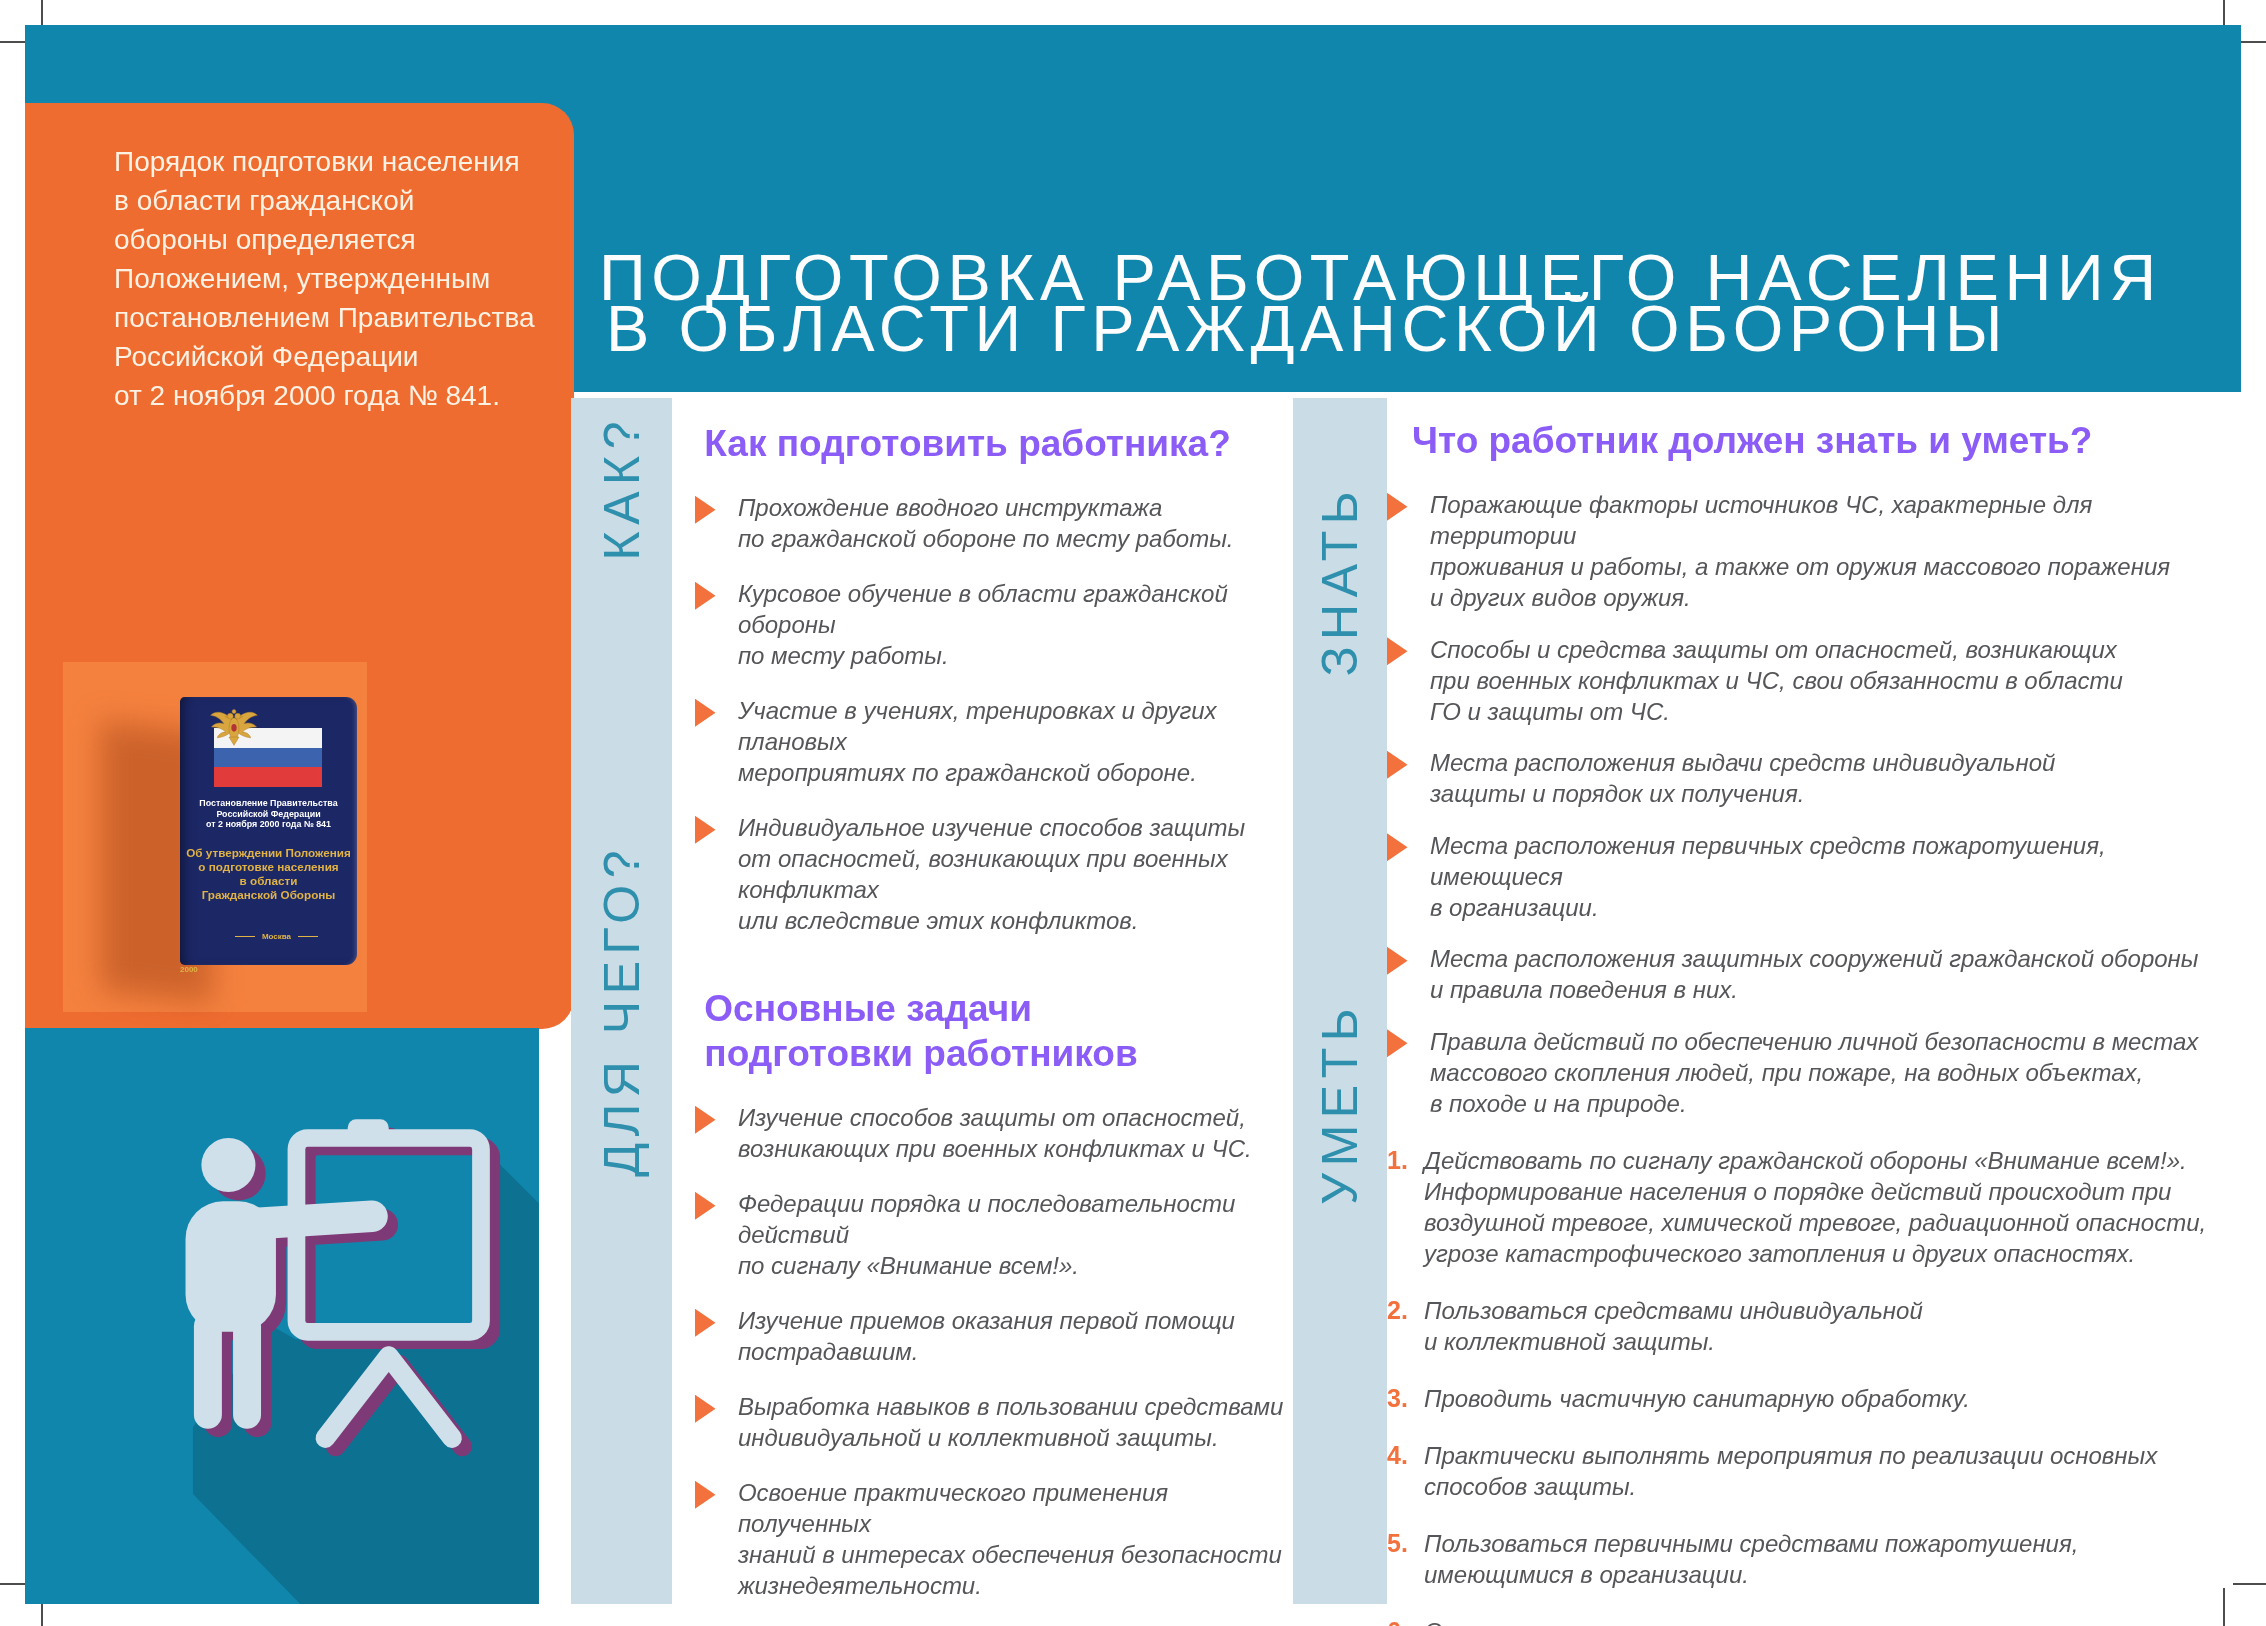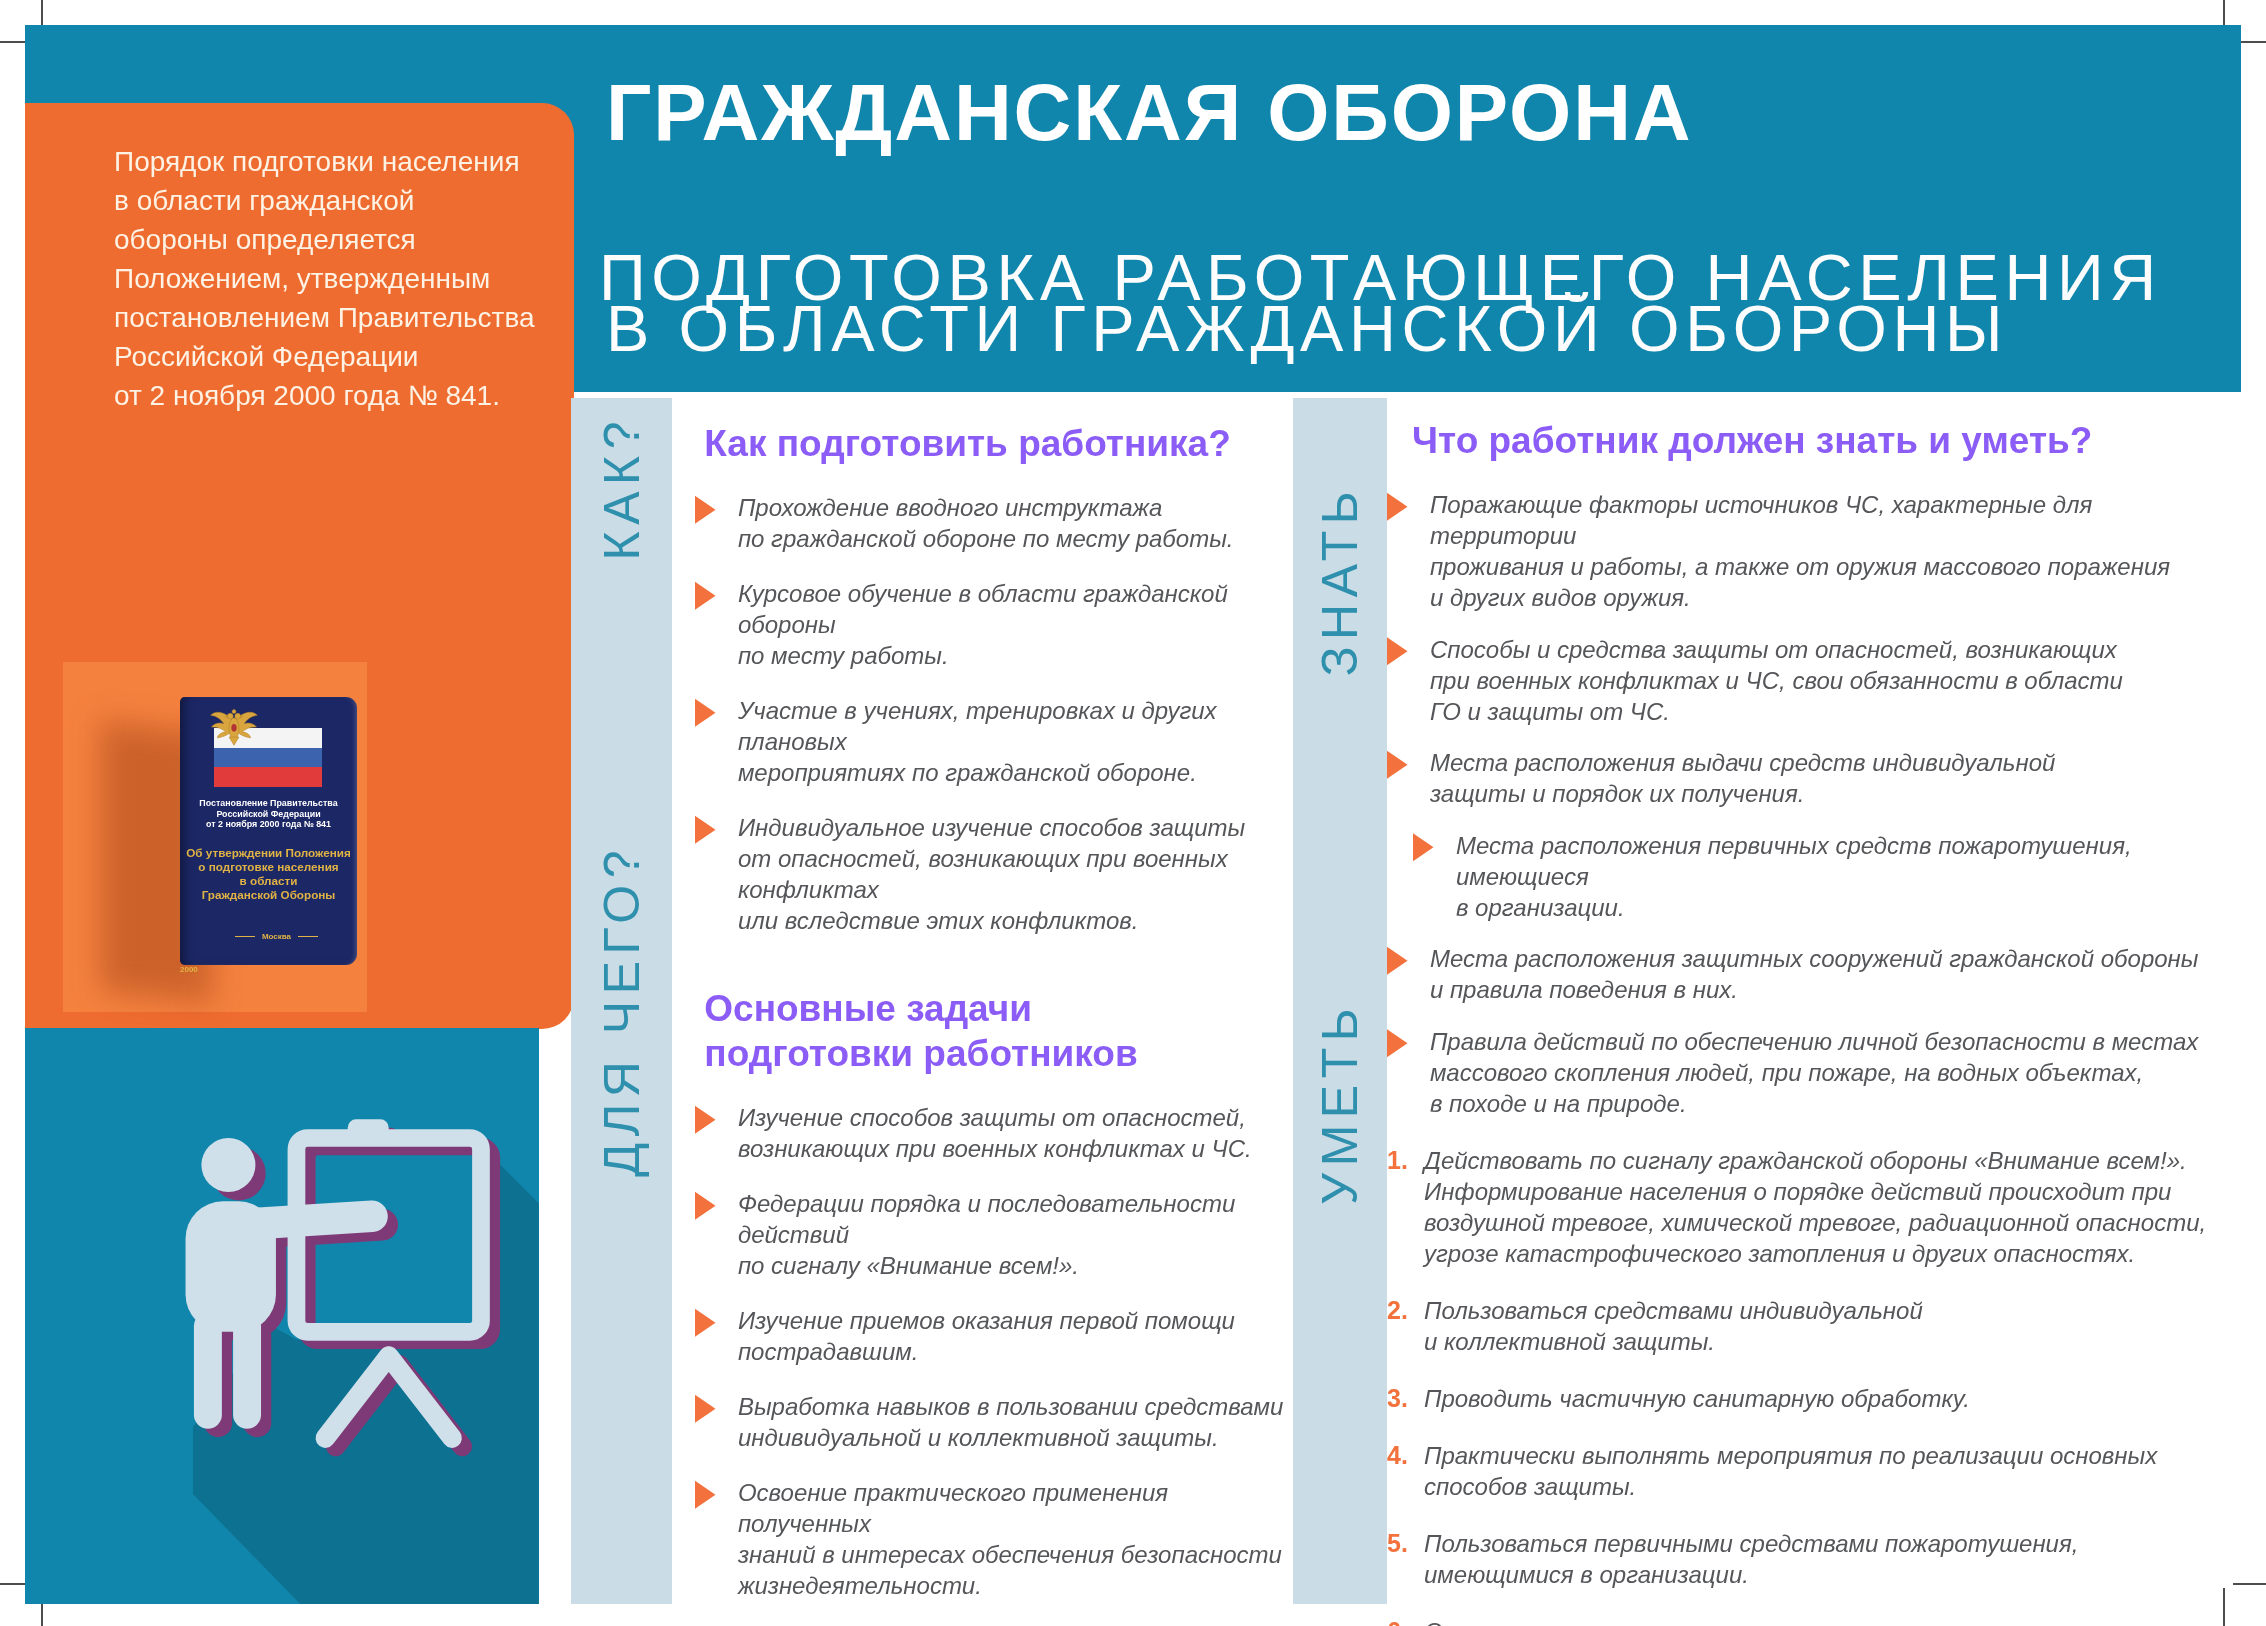--- a/index.html
+++ b/index.html
@@ -76,21 +76,20 @@
   <div class="crop v" style="left:41px;top:0;height:34px;"></div>
   <div class="crop h" style="left:0;top:41px;width:34px;"></div>
   <div class="crop v" style="left:2223px;top:0;height:34px;"></div>
   <div class="crop h" style="left:2233px;top:41px;width:34px;"></div>
   <div class="crop v" style="left:41px;top:1588px;height:39px;"></div>
   <div class="crop h" style="left:0;top:1583px;width:34px;"></div>
   <div class="crop v" style="left:2223px;top:1588px;height:39px;"></div>
   <div class="crop h" style="left:2233px;top:1583px;width:34px;"></div>
 
   <div class="abs header">
-    <div class="abs header-title">ГРАЖДАНСКАЯ ОБОРОНА</div>
     <div class="abs header-sub sub1">ПОДГОТОВКА РАБОТАЮЩЕГО НАСЕЛЕНИЯ</div>
     <div class="abs header-sub sub2">В ОБЛАСТИ ГРАЖДАНСКОЙ ОБОРОНЫ</div>
   </div>
 
   <div class="abs orange-panel">
     <div class="abs orange-par pre">Порядок подготовки населения
 в области гражданской
 обороны определяется
 Положением, утвержденным
 постановлением Правительства
@@ -253,21 +252,21 @@
       <div class="arrow"></div>
       <div class="itext pre">Способы и средства защиты от опасностей, возникающих
 при военных конфликтах и ЧС, свои обязанности в области
 ГО и защиты от ЧС.</div>
     </div>
     <div class="item" style="margin-bottom:20.5px;">
       <div class="arrow"></div>
       <div class="itext pre">Места расположения выдачи средств индивидуальной
 защиты и порядок их получения.</div>
     </div>
-    <div class="item" style="margin-bottom:20.5px;padding-left:26px;">
+    <div class="item" style="margin-bottom:20.5px;">
       <div class="arrow"></div>
       <div class="itext pre">Места расположения первичных средств пожаротушения, имеющиеся
 в организации.</div>
     </div>
     <div class="item" style="margin-bottom:20.5px;">
       <div class="arrow"></div>
       <div class="itext pre">Места расположения защитных сооружений гражданской обороны
 и правила поведения в них.</div>
     </div>
     <div class="item" style="margin-bottom:20.5px;">

